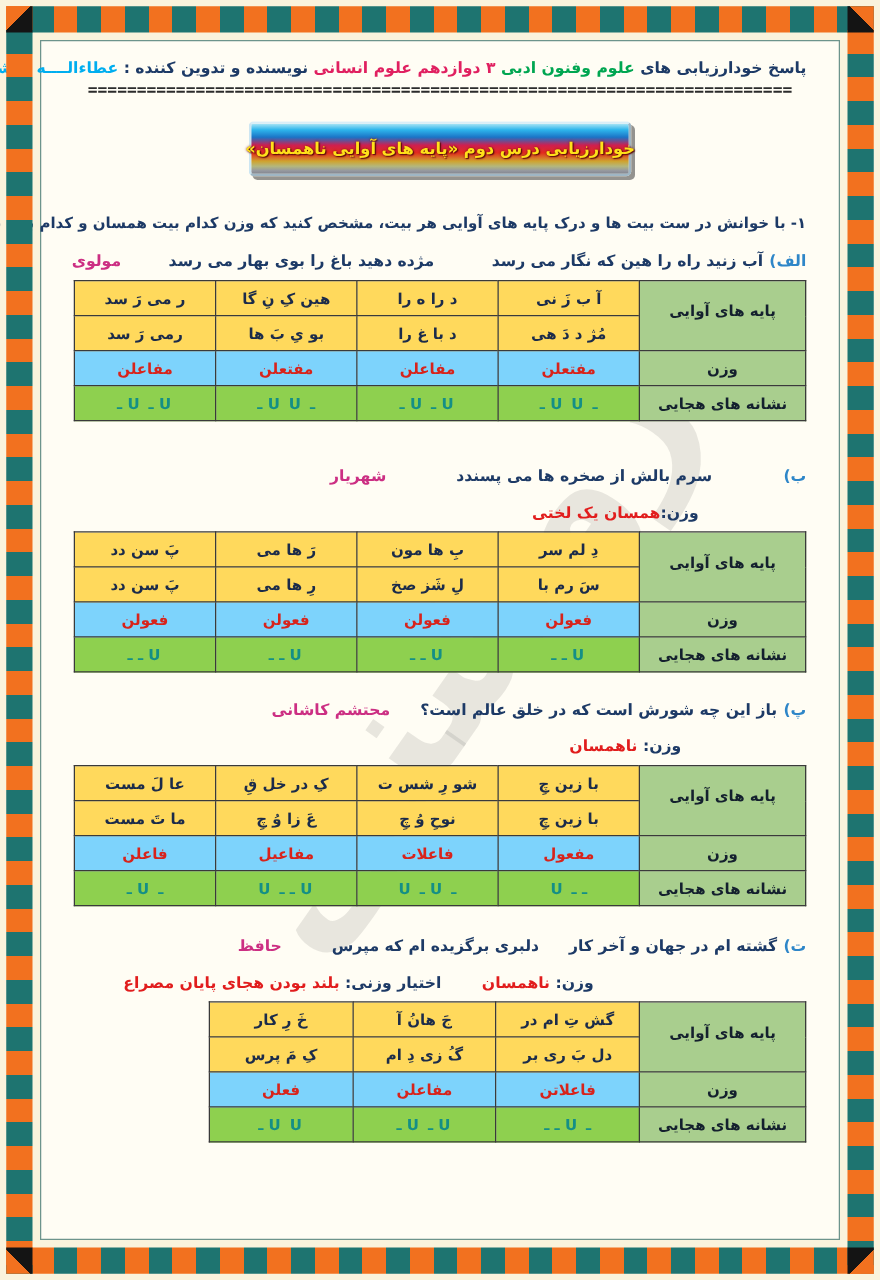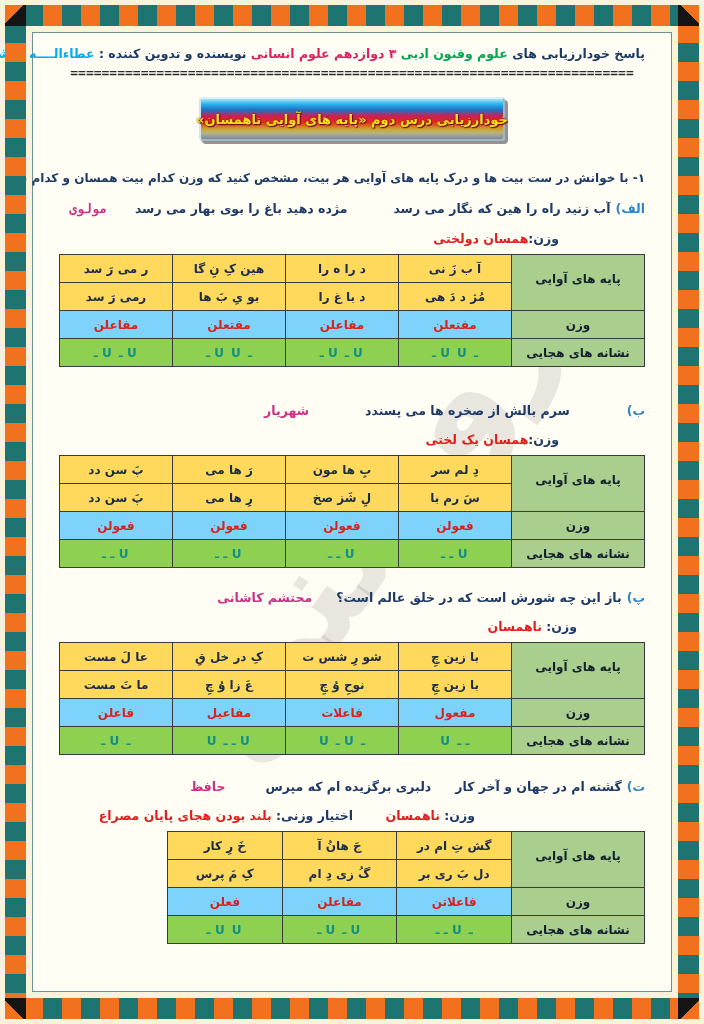--- a/index.html
+++ b/index.html
@@ -63,26 +63,26 @@
   .intro{direction:rtl;margin-top:30px;font-size:12px;font-weight:bold;color:#1d3a66;
          white-space:nowrap;}
   .verse{display:flex;direction:rtl;font-size:12.5px;font-weight:bold;color:#1d3a66;
          white-space:nowrap;align-items:baseline;}
   .vlabel{color:#2e86c8;margin-left:5px;}
   .poet{color:#cc2f83;}
   .wazn{direction:rtl;font-size:12.5px;font-weight:bold;color:#1d3a66;margin-top:14px;}
   .wazn .red{color:#e11d1d;}
   .wazn .lbl2{margin-right:28px;}
 
-  .sec-a{margin-top:16px;}  .sec-a .h2{margin-right:46px;} .sec-a .poet{margin-right:28px;font-family:Liberation Mono, monospace;}
+  .sec-a{margin-top:16px;}  .sec-a .h2{margin-right:46px;} .sec-a .poet{margin-right:38px;}
   .sec-a .wazn{margin-right:86px;}
   .sec-b{margin-top:36px;}  .sec-b .h2{margin-right:52px;} .sec-b .poet{margin-right:56px;}
   .sec-b .wazn{margin-right:86px;}
   .sec-p{margin-top:22px;}  .sec-p .h2{margin-right:14px;} .sec-p .poet{margin-right:24px;}
-  .sec-p .wazn{margin-right:68px;}
+  .sec-p .wazn{margin-right:100px;}
   .sec-t{margin-top:24px;}  .sec-t .h2{margin-right:24px;} .sec-t .poet{margin-right:40px;}
   .sec-t .wazn{margin-right:170px;}
 
   
   table.ptable{border-collapse:collapse;width:100%;margin-top:8px;direction:rtl;
     table-layout:fixed;}
   table.ptable.t-narrow{width:478px;margin-left:auto;margin-right:0;}
   .ptable td{border:1.5px solid #3a3a3a;height:27px;text-align:center;vertical-align:middle;
     font-size:12px;font-weight:bold;padding:0 2px;}
   .hcol{background:#a9ce8e;color:#14202e;width:128px;font-size:12.5px;}
@@ -130,23 +130,20 @@
 
     <div class="intro">۱- با خوانش در ست بیت ها و درک پایه های آوایی هر بیت، مشخص کنید که وزن کدام بیت همسان و کدام بیت ناهمسان است.</div>
 
     <div class="sec-a">
       <div class="verse">
         <span class="vlabel">الف)</span>
         <span class="h1">آب زنید راه را هین که نگار می رسد</span>
         <span class="h2">مژده دهید باغ را بوی بهار می رسد</span>
         <span class="poet">مولوی</span>
       </div>
-      <div class="wazn">
-        <span>وزن:</span><span class="red">همسان دولختی</span>
-      </div>
       <table class="ptable">
         <tbody>
             <tr>
           <td class="hcol top" rowspan="2">پایه های آوایی</td>
           <td class="ycell">آ ب زَ نی</td>
           <td class="ycell">د را ه را</td>
           <td class="ycell">هین کِ نِ گا</td>
           <td class="ycell">ر می رَ سد</td>
         </tr>
         <tr>

